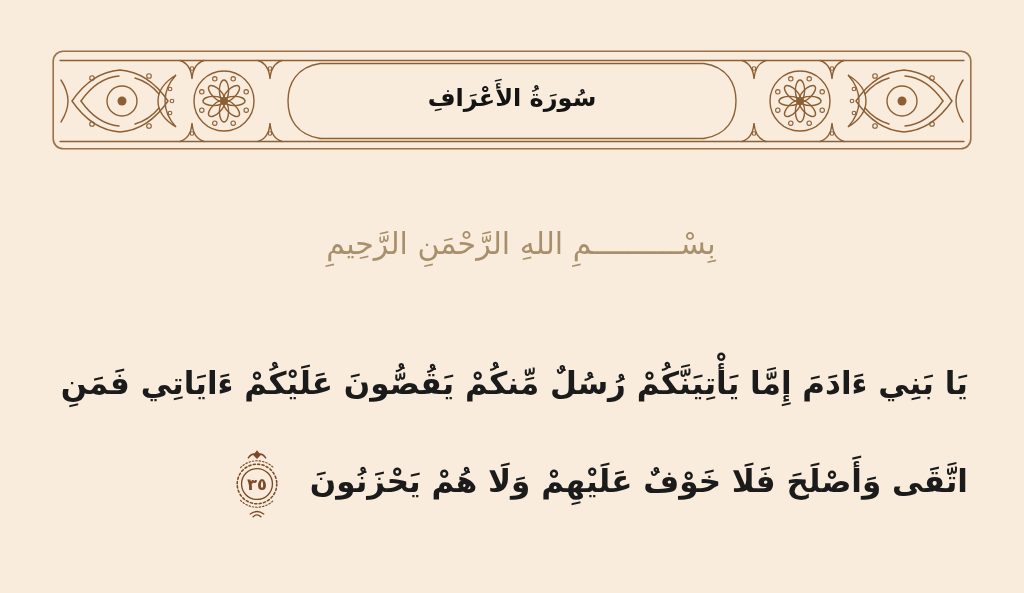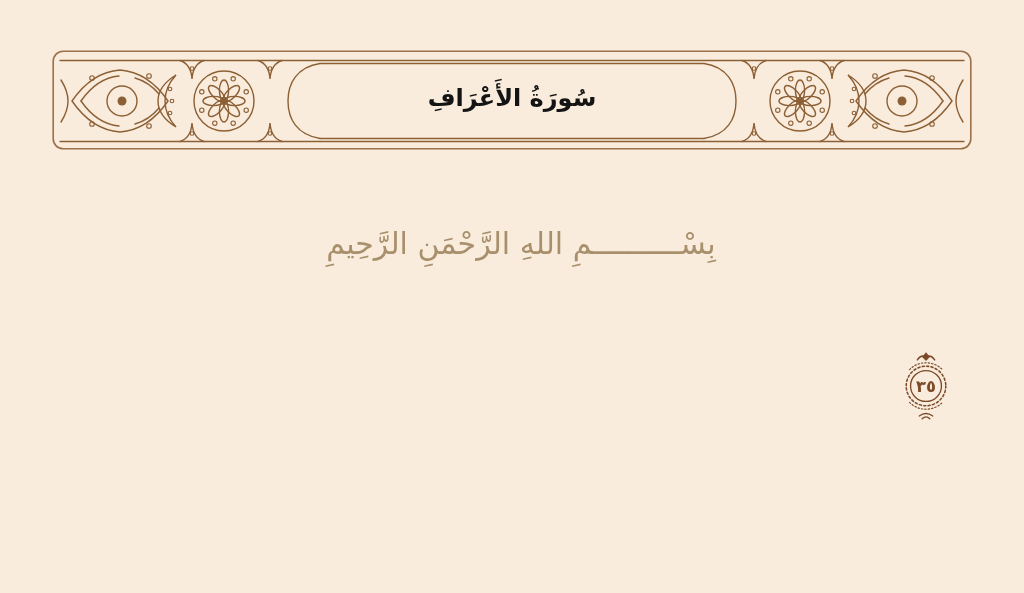--- a/index.html
+++ b/index.html
@@ -111,21 +111,23 @@
       <use href="#band"></use>
       <use href="#band" transform="translate(920,0) scale(-1,1)"></use>
     </svg>
   </div>
 
   <h1 class="surah-title">سُورَةُ الأَعْرَافِ</h1>
 
   <div class="bismillah">بِسْــــــــــمِ اللهِ الرَّحْمَنِ الرَّحِيمِ</div>
 
   <main class="verse">
+    <div class="verse-line">يَا بَنِي ءَادَمَ إِمَّا يَأْتِيَنَّكُمْ رُسُلٌ مِّنكُمْ يَقُصُّونَ عَلَيْكُمْ ءَايَاتِي فَمَنِ</div>
     <div class="verse-line">
+      <span>اتَّقَى وَأَصْلَحَ فَلَا خَوْفٌ عَلَيْهِمْ وَلَا هُمْ يَحْزَنُونَ</span>
       <svg class="medallion-svg" viewBox="0 0 58 72" fill="none" stroke="#7c4a28" stroke-width="1.4" stroke-linecap="round">
 
         <path d="M 12,19 A 24 24 0 0 1 46,19" stroke-dasharray="1.5 2" stroke-width="1.2"></path>
         <path d="M 12,53 A 24 24 0 0 0 46,53" stroke-dasharray="1.5 2" stroke-width="1.2"></path>
         <circle cx="29" cy="36" r="20.5" stroke-dasharray="2.2 2.4" stroke-width="1.6"></circle>
         <circle cx="29" cy="36" r="16"></circle>
 
         <path d="M 29,1 L 33,6 L 29,10 L 25,6 Z" fill="#7c4a28" stroke="none"></path>
         <path d="M 20,9 Q 24,3 29,6"></path>
         <path d="M 38,9 Q 34,3 29,6"></path>

